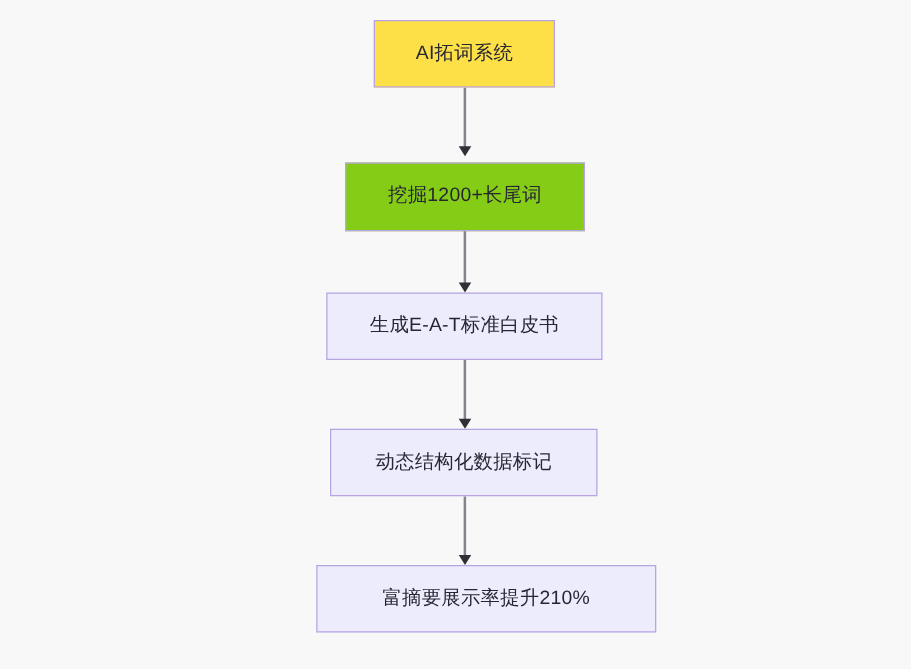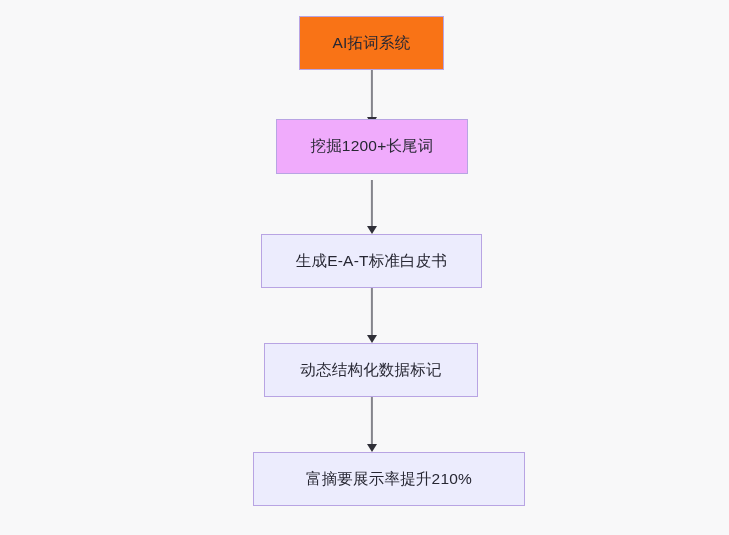--- a/index.html
+++ b/index.html
@@ -71,24 +71,24 @@
       <div class="connector-head" style="top: 46px; border-top-color: rgb(47, 47, 56);"></div>
     </div>
     <div class="connector" style="left: 371.5px; top: 288px; height: 55px;">
       <div class="connector-line" style="height: 48px; background: rgb(132, 132, 140);"></div>
       <div class="connector-head" style="top: 47px; border-top-color: rgb(47, 47, 56);"></div>
     </div>
     <div class="connector" style="left: 371.5px; top: 397px; height: 55px;">
       <div class="connector-line" style="height: 48px; background: rgb(132, 132, 140);"></div>
       <div class="connector-head" style="top: 47px; border-top-color: rgb(47, 47, 56);"></div>
     </div>
-    <div class="node" style="left: 299px; top: 16px; width: 145px; height: 54px; background: #f97316; border-color: rgb(184, 164, 227);">
+    <div class="node" style="left: 299px; top: 16px; width: 145px; height: 54px; background: #fde047; border-color: rgb(184, 164, 227);">
       <span class="node-label" style="color: rgb(39, 39, 51);">AI拓词系统</span>
     </div>
-    <div class="node" style="left: 276px; top: 119px; width: 192px; height: 55px; background: #f0abfc; border-color: rgb(184, 164, 227);">
+    <div class="node" style="left: 276px; top: 130px; width: 192px; height: 55px; background: #84cc16; border-color: rgb(184, 164, 227);">
       <span class="node-label" style="color: rgb(39, 39, 51);">挖掘1200+长尾词</span>
     </div>
     <div class="node" style="left: 264px; top: 343px; width: 214px; height: 54px; background: rgb(236, 236, 253); border-color: rgb(184, 164, 227);">
       <span class="node-label" style="color: rgb(39, 39, 51);">动态结构化数据标记</span>
     </div>
     <div class="node" style="left: 261px; top: 234px; width: 221px; height: 54px; background: rgb(236, 236, 253); border-color: rgb(184, 164, 227);">
       <span class="node-label" style="color: rgb(39, 39, 51);">生成E-A-T标准白皮书</span>
     </div>
     <div class="node" style="left: 253px; top: 452px; width: 272px; height: 54px; background: rgb(236, 236, 253); border-color: rgb(184, 164, 227);">
       <span class="node-label" style="color: rgb(39, 39, 51);">富摘要展示率提升210%</span>

